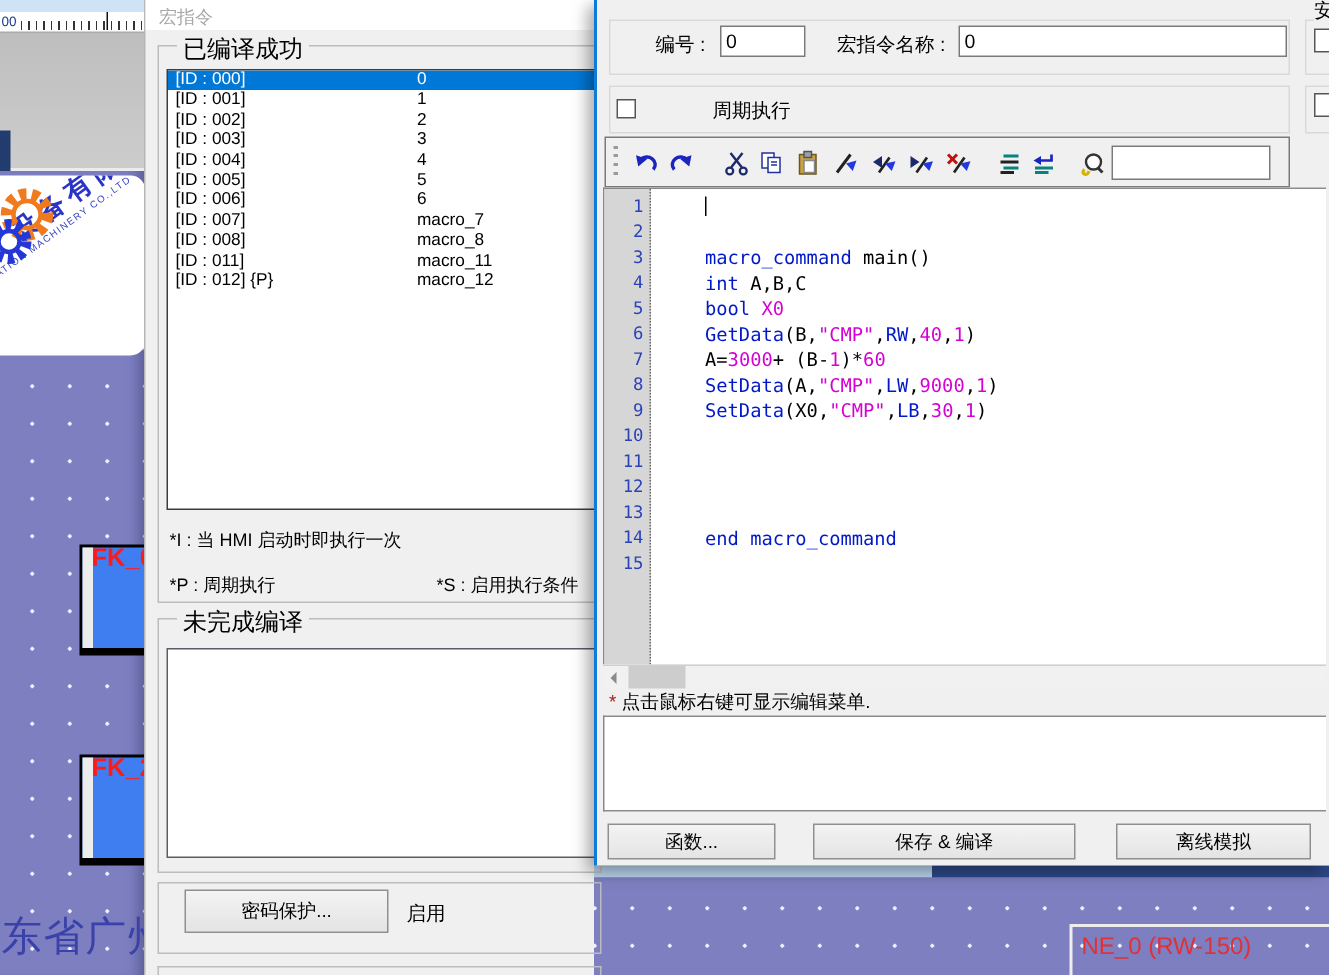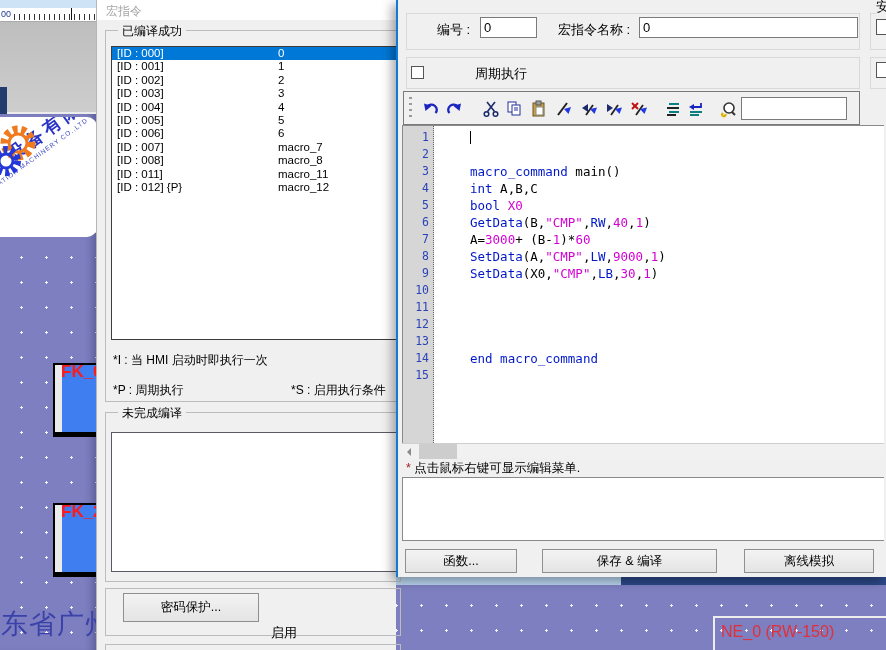--- a/index.html
+++ b/index.html
@@ -46,37 +46,37 @@
   #ne-widget { position:absolute; left:317px; top:31px; width:180px; height:44px;
     border:2px solid #ededed; color:#e03038; font-size:16px; padding:5px 0 0 6px; white-space:nowrap; }
 
   
   .dialog { position:absolute; background:#f0f0f0; }
   #dlg-left { left:96px; top:0; width:300px; height:650px; border-left:1px solid #b6b6b6; }
   #dlg-left .titlebar { position:absolute; left:0; top:0; width:100%; height:20px; background:#fff; }
   #dlg-left .titlebar span { position:absolute; left:9px; top:3px; color:#a6a6a6; font-size:12px; }
 
   .groupbox { position:absolute; border:1px solid #bcbcbc; }
-  .grouplabel { position:absolute; top:-8px; left:12px; background:#f0f0f0; padding:0 4px; font-size:12px; color:#000; }
+  .grouplabel { position:absolute; top:-8px; left:12px; background:#f0f0f0; padding:0 4px; font-size:16px; color:#000; }
 
   #macro-listbox { position:absolute; left:14px; top:46px; width:310px; height:294px;
     background:#fff; border:1px solid #3c3c3c; overflow:hidden; cursor:default; }
   .lrow { position:relative; height:13.4px; line-height:13.4px; font-size:11.5px; padding-left:5px; white-space:nowrap; }
   .lrow .lname { position:absolute; left:166px; }
   .lrow.sel { background:#0078d7; color:#fff; }
 
   .note { position:absolute; font-size:12px; color:#000; white-space:nowrap; }
 
   #unfinished-listbox { position:absolute; left:14px; top:432px; width:286px; height:140px;
     background:#fff; border:1px solid #5a5a66; }
 
   .btn { position:absolute; height:24px; background:linear-gradient(to bottom,#f3f3f3,#e4e4e4);
     border:1px solid #8f8f8f; font-family:"Liberation Sans", sans-serif; font-size:12.5px; color:#000; cursor:default; }
   #pwd-btn { left:26px; top:593px; width:136px; height:29px; }
-  #pwd-status { position:absolute; left:174px; top:624px; font-size:13px;font-family:Liberation Serif, serif; }
+  #pwd-status { position:absolute; left:174px; top:600px; font-size:13px;font-family:Liberation Serif, serif; }
 
   #dlg-right { left:396px; top:0; width:490px; height:577px; border-left:2px solid #0f7ad8;
     box-shadow:-4px 4px 10px rgba(0,0,0,.35); overflow:hidden; }
   .fieldlabel { position:absolute; font-size:13px; white-space:nowrap; }
   .tin { position:absolute; border:1px solid #7a7a7a; background:#fff; font-family:"Liberation Sans", sans-serif;
     font-size:13px; padding:1px 3px; }
   .cb { position:absolute; width:13px; height:13px; background:#fff; border:1px solid #555; }
 
   
   #toolbar { position:absolute; left:5px; top:91px; width:457px; height:34px; border:1px solid #7a7a7a; background:#f0f0f0; }

